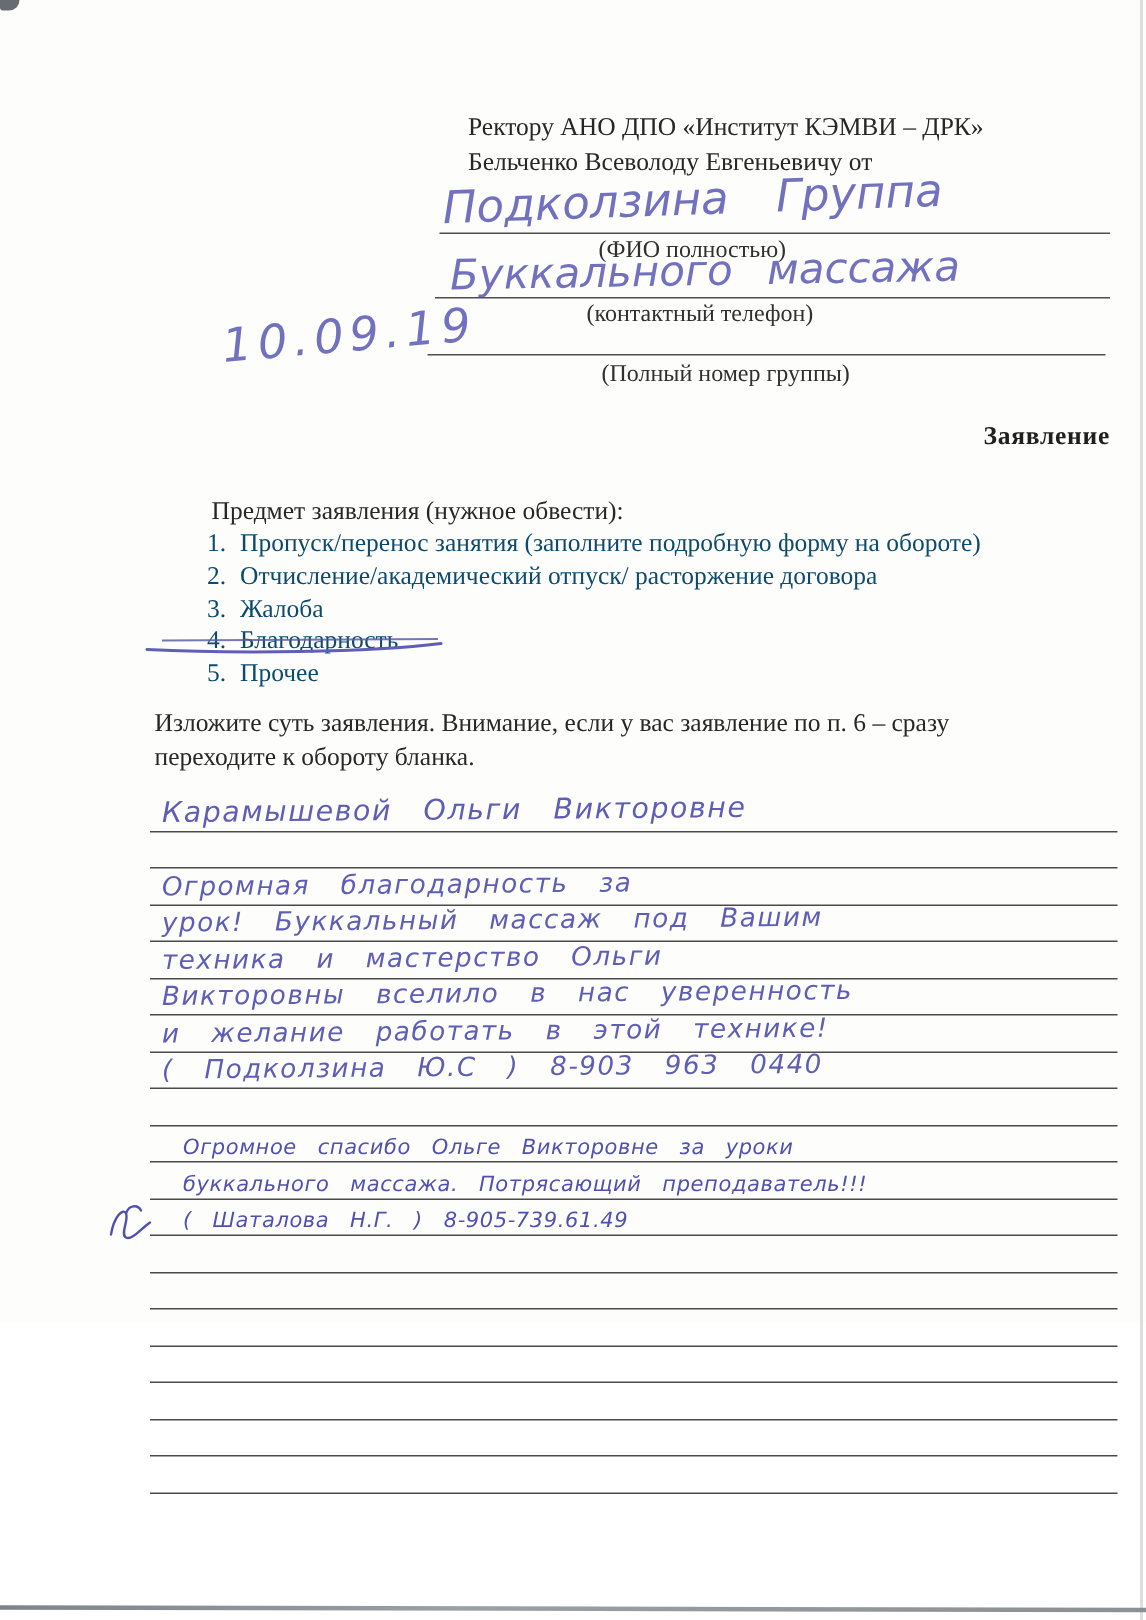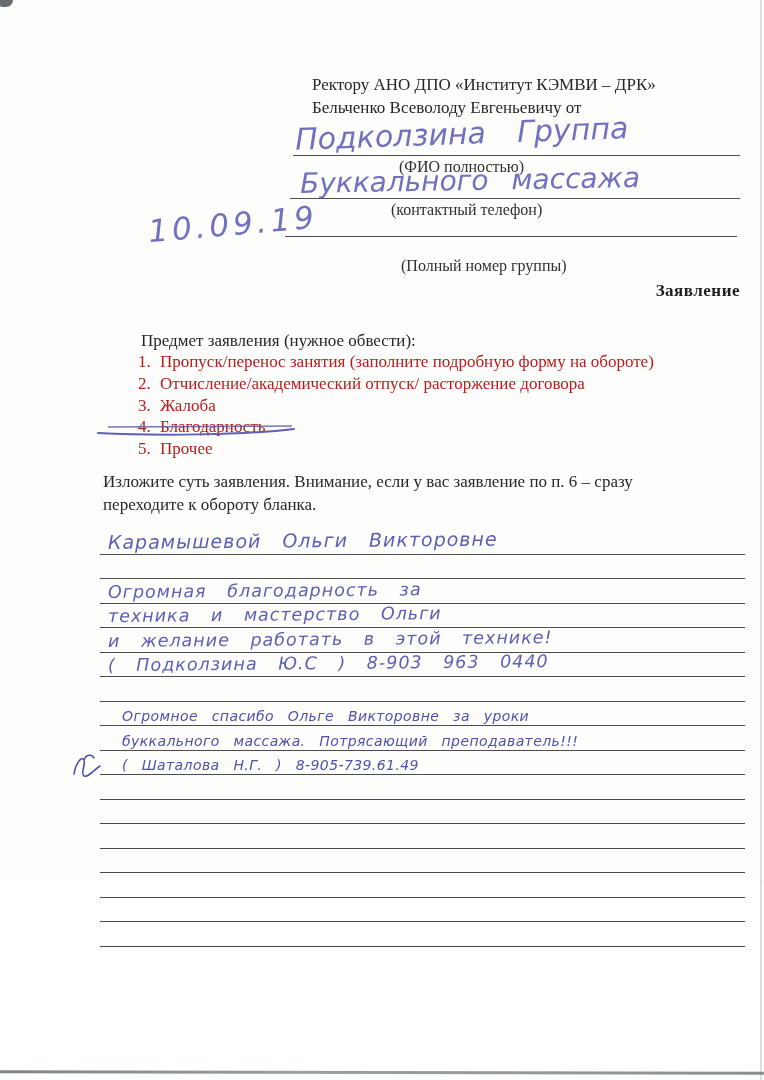--- a/index.html
+++ b/index.html
@@ -16,21 +16,21 @@
   }
   
   .printed{color:#272727;font-size:17px;line-height:22px;position:absolute;white-space:nowrap;}
   .label-small{color:#303030;font-size:16px;position:absolute;white-space:nowrap;}
   .title{
     position:absolute;left:60px;top:281px;width:680px;
     text-align:right;font-weight:bold;font-size:17px;color:#1f1f1f;
     letter-spacing:.5px;
   }
   
-  .subject-item{position:absolute;left:138px;white-space:nowrap;color:#b91c1c;font-size:17px;}
+  .subject-item{position:absolute;left:138px;white-space:nowrap;color:#0c4a6e;font-size:17px;}
   .subject-item .num{display:inline-block;width:22px;}
   
   .hand{
     font-family:"DejaVu Sans", sans-serif;
     font-style:italic;
     position:absolute;white-space:nowrap;
   }
   .hw-header{color:#7171bf;}
   
   .rule{position:absolute;height:0;border-bottom:1.6px solid #4e4e4e;}
@@ -78,21 +78,21 @@
   <div class="hand hw-header" style="left:295px;top:116px;font-size:30px;transform:rotate(-2deg);word-spacing:22px;">Подколзина Группа</div>
   <div class="rule" style="left:293px;top:155px;width:447px;"></div>
   <div class="label-small" style="left:399px;top:158px;">(ФИО полностью)</div>
 
   <div class="hand hw-header" style="left:300px;top:164px;font-size:28px;transform:rotate(-1deg);word-spacing:14px;">Буккального массажа</div>
   <div class="rule" style="left:290px;top:198px;width:450px;"></div>
   <div class="label-small" style="left:391px;top:201px;">(контактный телефон)</div>
 
   <div class="hand hw-header" style="left:148px;top:206px;font-size:31px;transform:rotate(-5deg);letter-spacing:4px;">10.09.19</div>
   <div class="rule" style="left:285px;top:236px;width:452px;"></div>
-  <div class="label-small" style="left:401px;top:257px;font-family:Liberation Serif, serif;">(Полный номер группы)</div>
+  <div class="label-small" style="left:401px;top:241px;font-family:Liberation Serif, serif;">(Полный номер группы)</div>
 
   <div class="title">Заявление</div>
 
   <div class="printed" style="left:103px;top:330px;margin-left:38px;">Предмет заявления (нужное обвести):</div>
 
   <div class="subject-item" style="top:352px;">
     <span class="num">1.</span><span>Пропуск/перенос занятия (заполните подробную форму на обороте)</span>
   </div>
   <div class="subject-item" style="top:374px;">
     <span class="num">2.</span><span>Отчисление/академический отпуск/ расторжение договора</span>
@@ -117,21 +117,27 @@
 
   <div class="body-lines">
       <div class="bline">
         <span class="htext h1 big">Карамышевой Ольги Викторовне</span>
       </div>
       <div class="bline"></div>
       <div class="bline">
         <span class="htext h1">Огромная благодарность за</span>
       </div>
       <div class="bline">
+        <span class="htext h1">урок! Буккальный массаж под Вашим</span>
+      </div>
+      <div class="bline">
         <span class="htext h1">техника и мастерство Ольги</span>
+      </div>
+      <div class="bline">
+        <span class="htext h1">Викторовны вселило в нас уверенность</span>
       </div>
       <div class="bline">
         <span class="htext h1">и желание работать в этой технике!</span>
       </div>
       <div class="bline">
         <span class="htext h1">( Подколзина Ю.С )   8-903 963 0440</span>
       </div>
       <div class="bline"></div>
       <div class="bline">
         <span class="htext h2">Огромное спасибо Ольге Викторовне за уроки</span>

